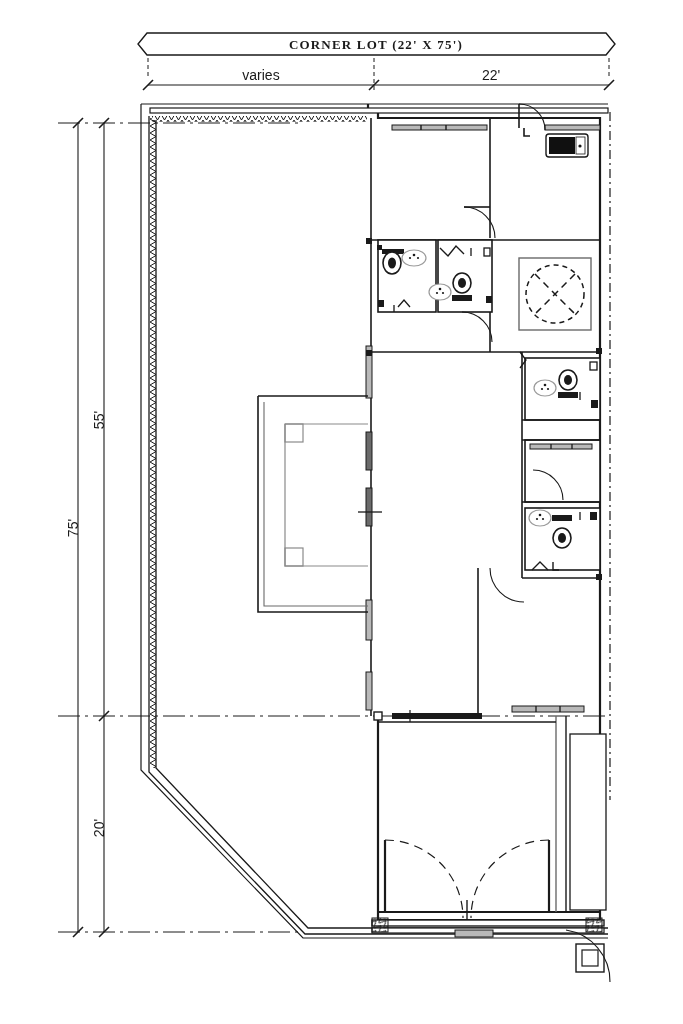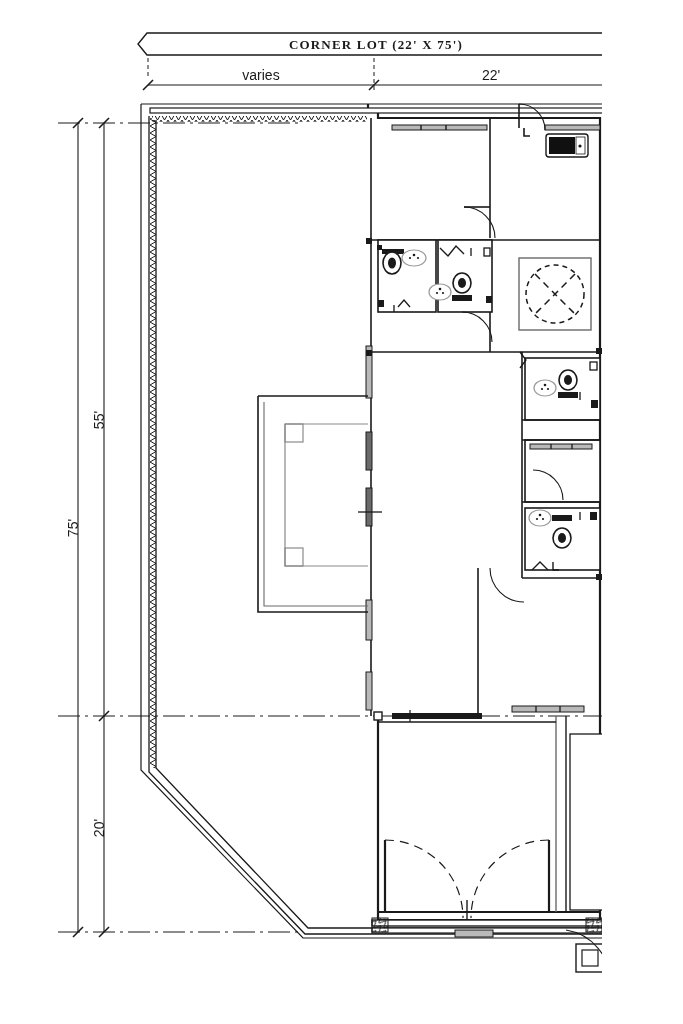--- a/index.html
+++ b/index.html
@@ -5,21 +5,21 @@
   html, body {
     margin: 0;
     padding: 0;
     background: #ffffff;
   }
   body {
     font-family: "Liberation Sans", sans-serif;
   }
   #sheet {
     position: relative;
-    width: 602px;
+    width: 683px;
     height: 1024px;
     background: #ffffff;
     overflow: hidden;
   }
   #plan-svg {
     position: absolute;
     left: 0;
     top: 0;
     width: 683px;
     height: 1024px;

